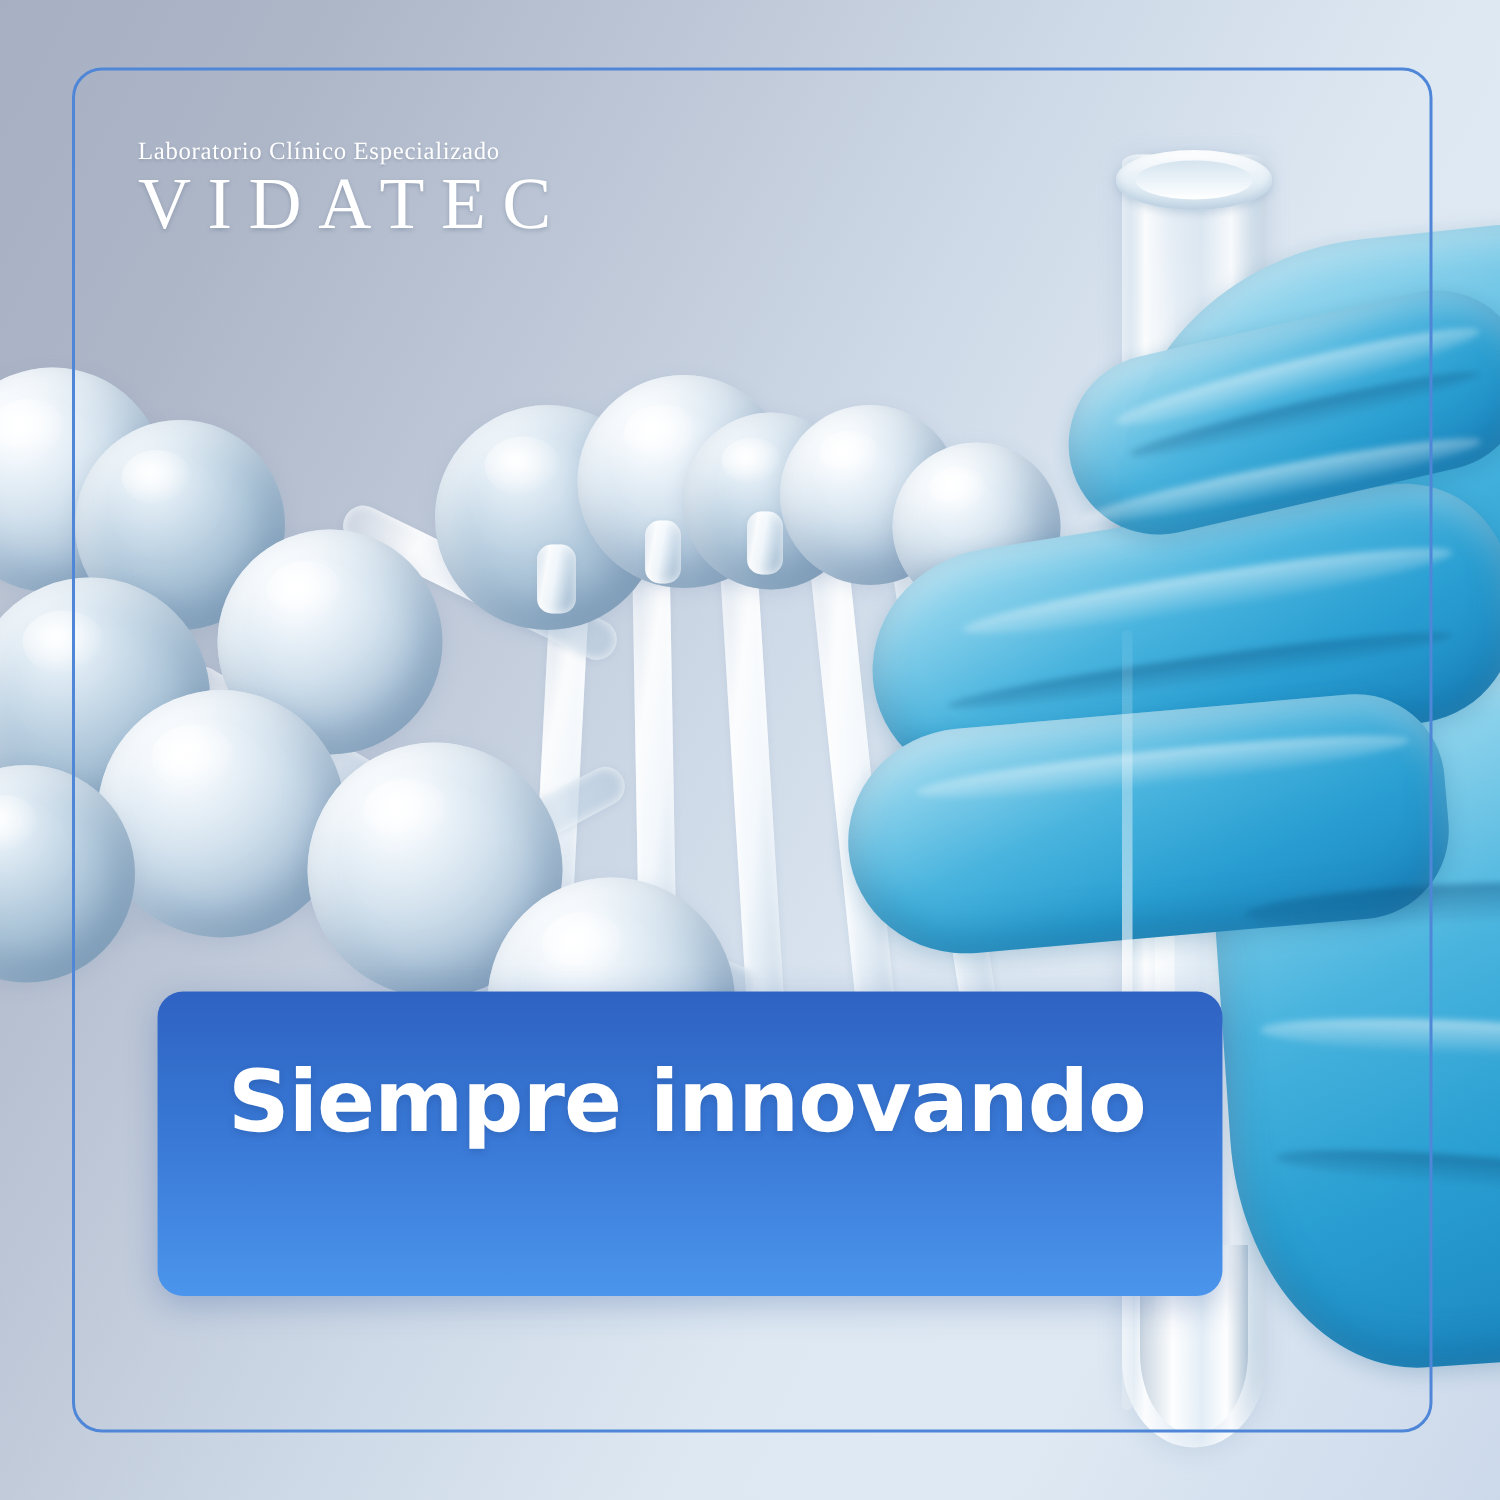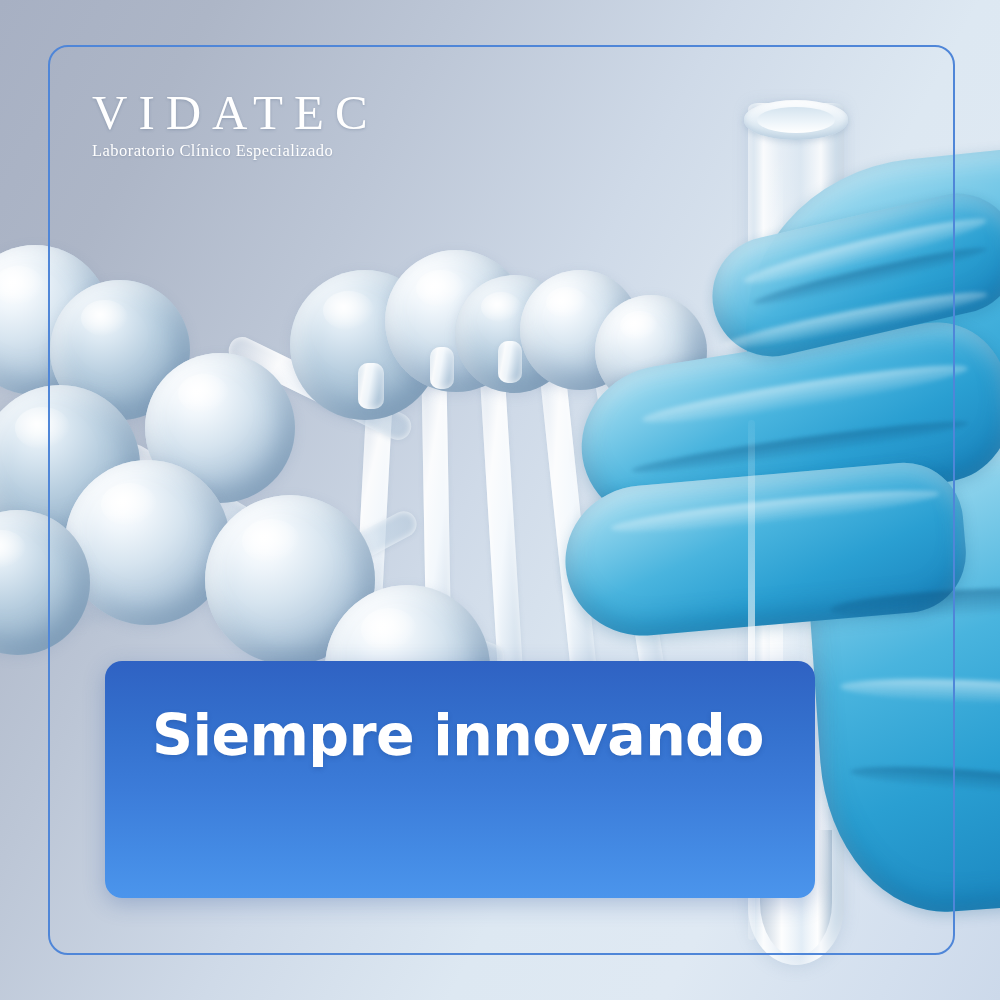--- a/index.html
+++ b/index.html
@@ -214,21 +214,21 @@
     letter-spacing:.45px;
     color:#ffffff;
     margin-top:3px;
     text-shadow:0 1px 2px rgba(70,90,120,.26);
   }
 
   
   #banner{
     position:absolute;
     left:105px; top:661px;
-    width:710px; height:237px;
+    width:710px; height:203px;
     border-radius:17px;
     background:linear-gradient(180deg,
       #2f62c3 0%,
       #3470cd 28%,
       #3c7cd9 55%,
       #4389e3 78%,
       #4b95ec 100%);
     box-shadow:0 6px 22px rgba(40,80,150,.28);
   }
   #banner-text{
@@ -334,22 +334,22 @@
     <div class="wrinkle dk" style="left:250px; top:650px; width:240px; height:20px; transform:rotate(4deg);"></div>
   </div>
 
   <div style="position:absolute; left:748px; top:420px; width:7px; height:520px;
               background:linear-gradient(180deg,rgba(255,255,255,.05),rgba(255,255,255,.75),rgba(255,255,255,.2));
               border-radius:8px;"></div>
 
   <div id="frame"></div>
 
   <div id="logo">
+    <div id="logo-tagline">Laboratorio Clínico Especializado</div>
     <div id="logo-name">VIDATEC</div>
-    <div id="logo-tagline">Laboratorio Clínico Especializado</div>
   </div>
 
   <div id="banner">
     <div id="banner-text">
       <span class="ln">Siempre innovando</span>
     </div>
   </div>
 
 </div>
 

